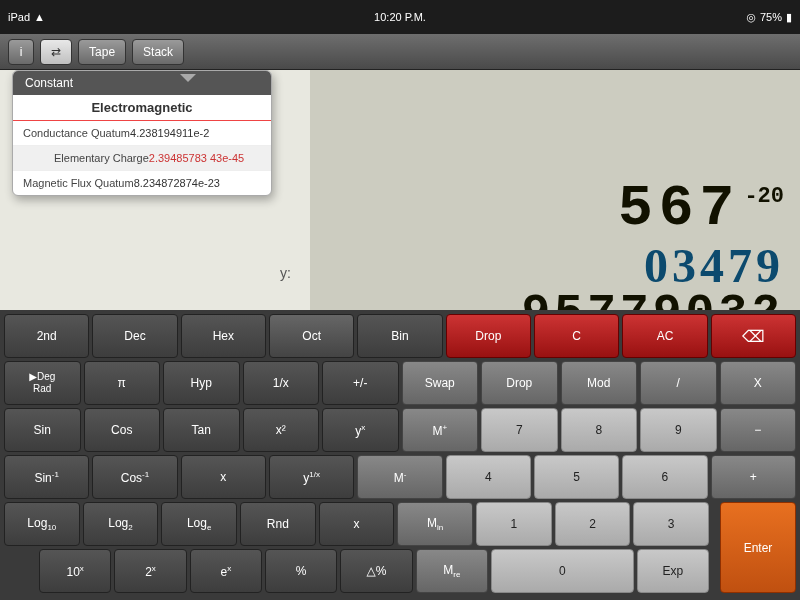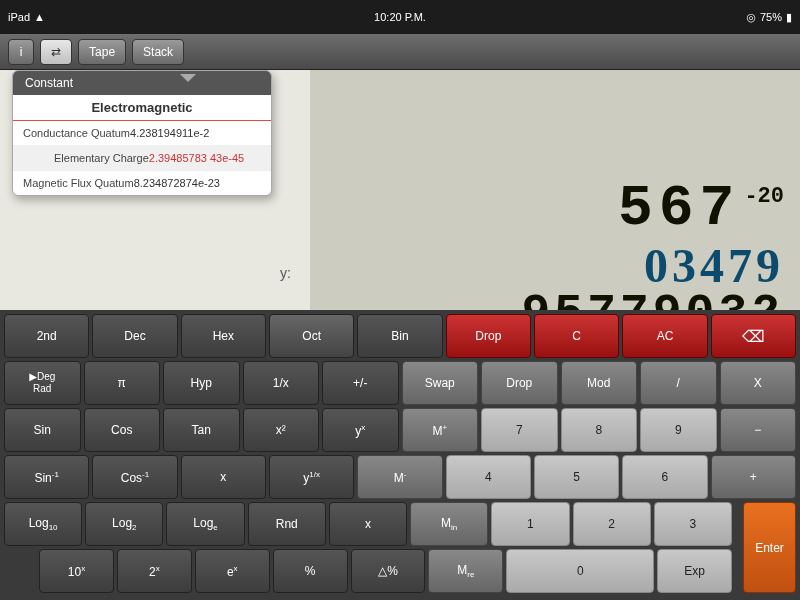--- a/index.html
+++ b/index.html
@@ -474,18 +474,18 @@
           </div>
         <div class="key num-key" style="flex:2;">
             <span>0</span>
           </div>
         <div class="key num-key">
             <span>Exp</span>
           </div>
       </div>
     </div>
 
-    <div class="key key-orange" style="width:53px;height:91px;flex:none;text-align:center;">
+    <div class="key key-orange" style="width:76px;height:91px;flex:none;text-align:center;">
       <span>Enter</span>
     </div>
   </div>
 
 </div>
 
 </body></html>

